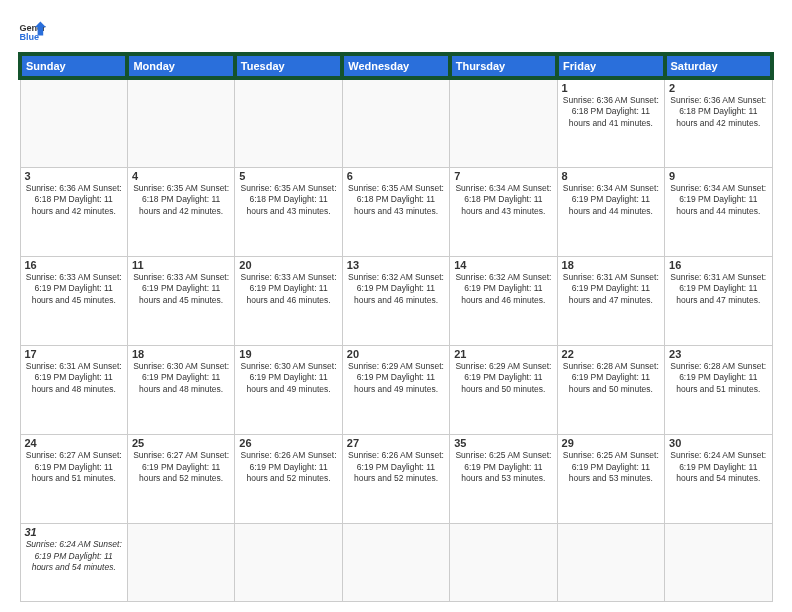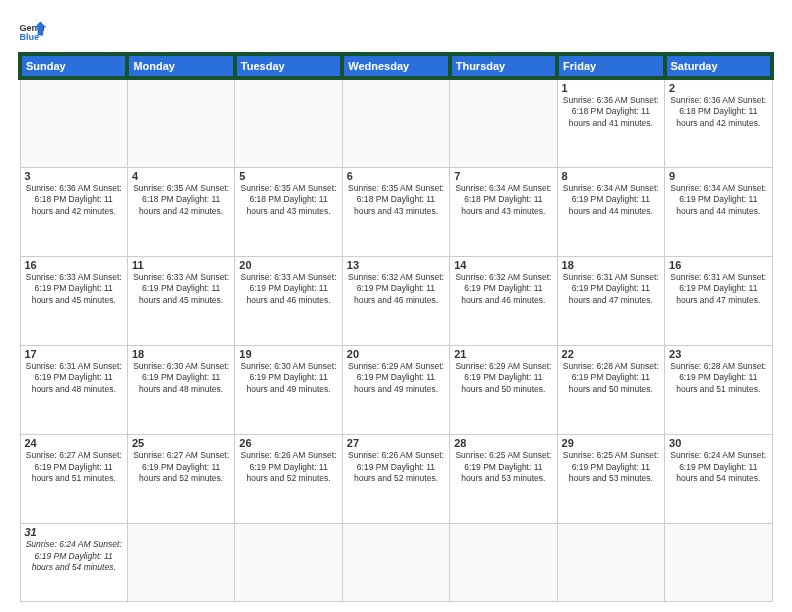--- a/index.html
+++ b/index.html
@@ -317,21 +317,21 @@
 and 52 minutes.</div>
           </td>
           <td>
             <span class="day-num">27</span>
             <div class="day-info">Sunrise: 6:26 AM
 Sunset: 6:19 PM
 Daylight: 11 hours
 and 52 minutes.</div>
           </td>
           <td>
-            <span class="day-num">28</span>
+            <span class="day-num">35</span>
             <div class="day-info">Sunrise: 6:25 AM
 Sunset: 6:19 PM
 Daylight: 11 hours
 and 53 minutes.</div>
           </td>
           <td>
             <span class="day-num">29</span>
             <div class="day-info">Sunrise: 6:25 AM
 Sunset: 6:19 PM
 Daylight: 11 hours

